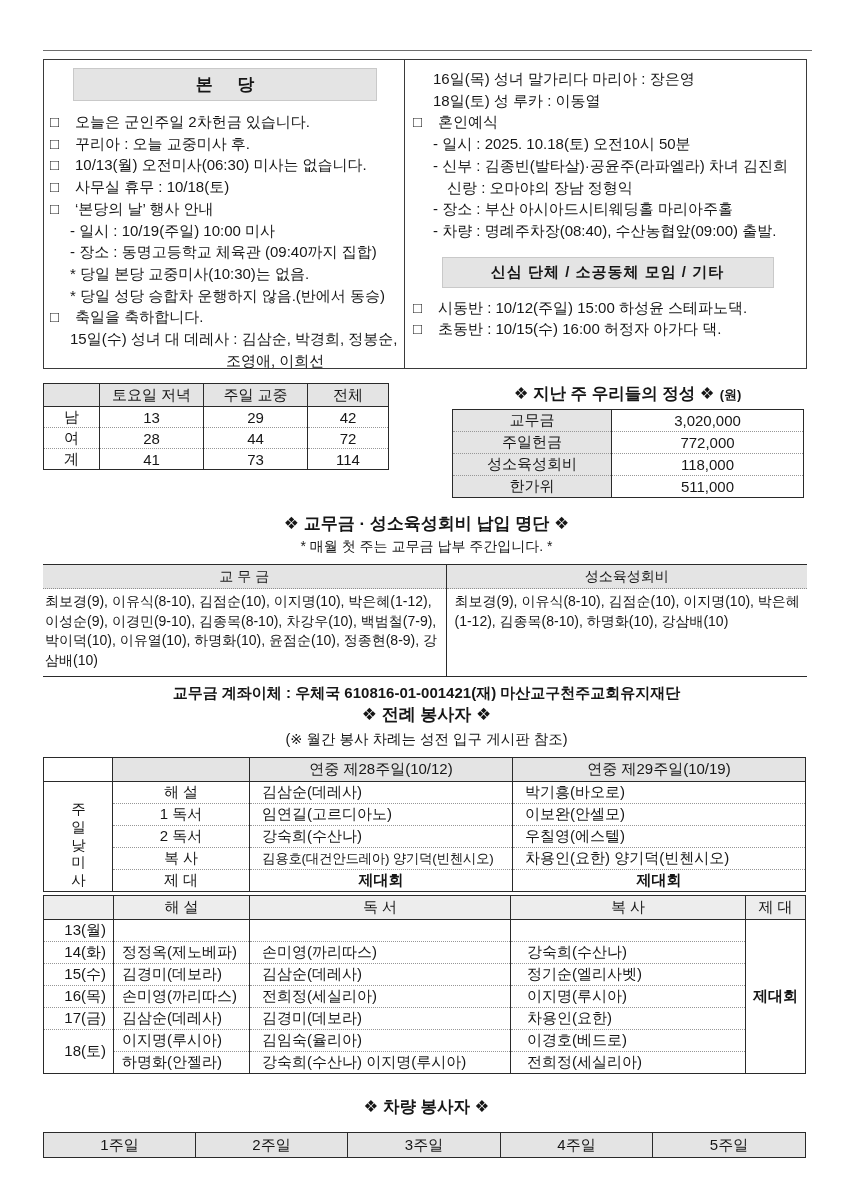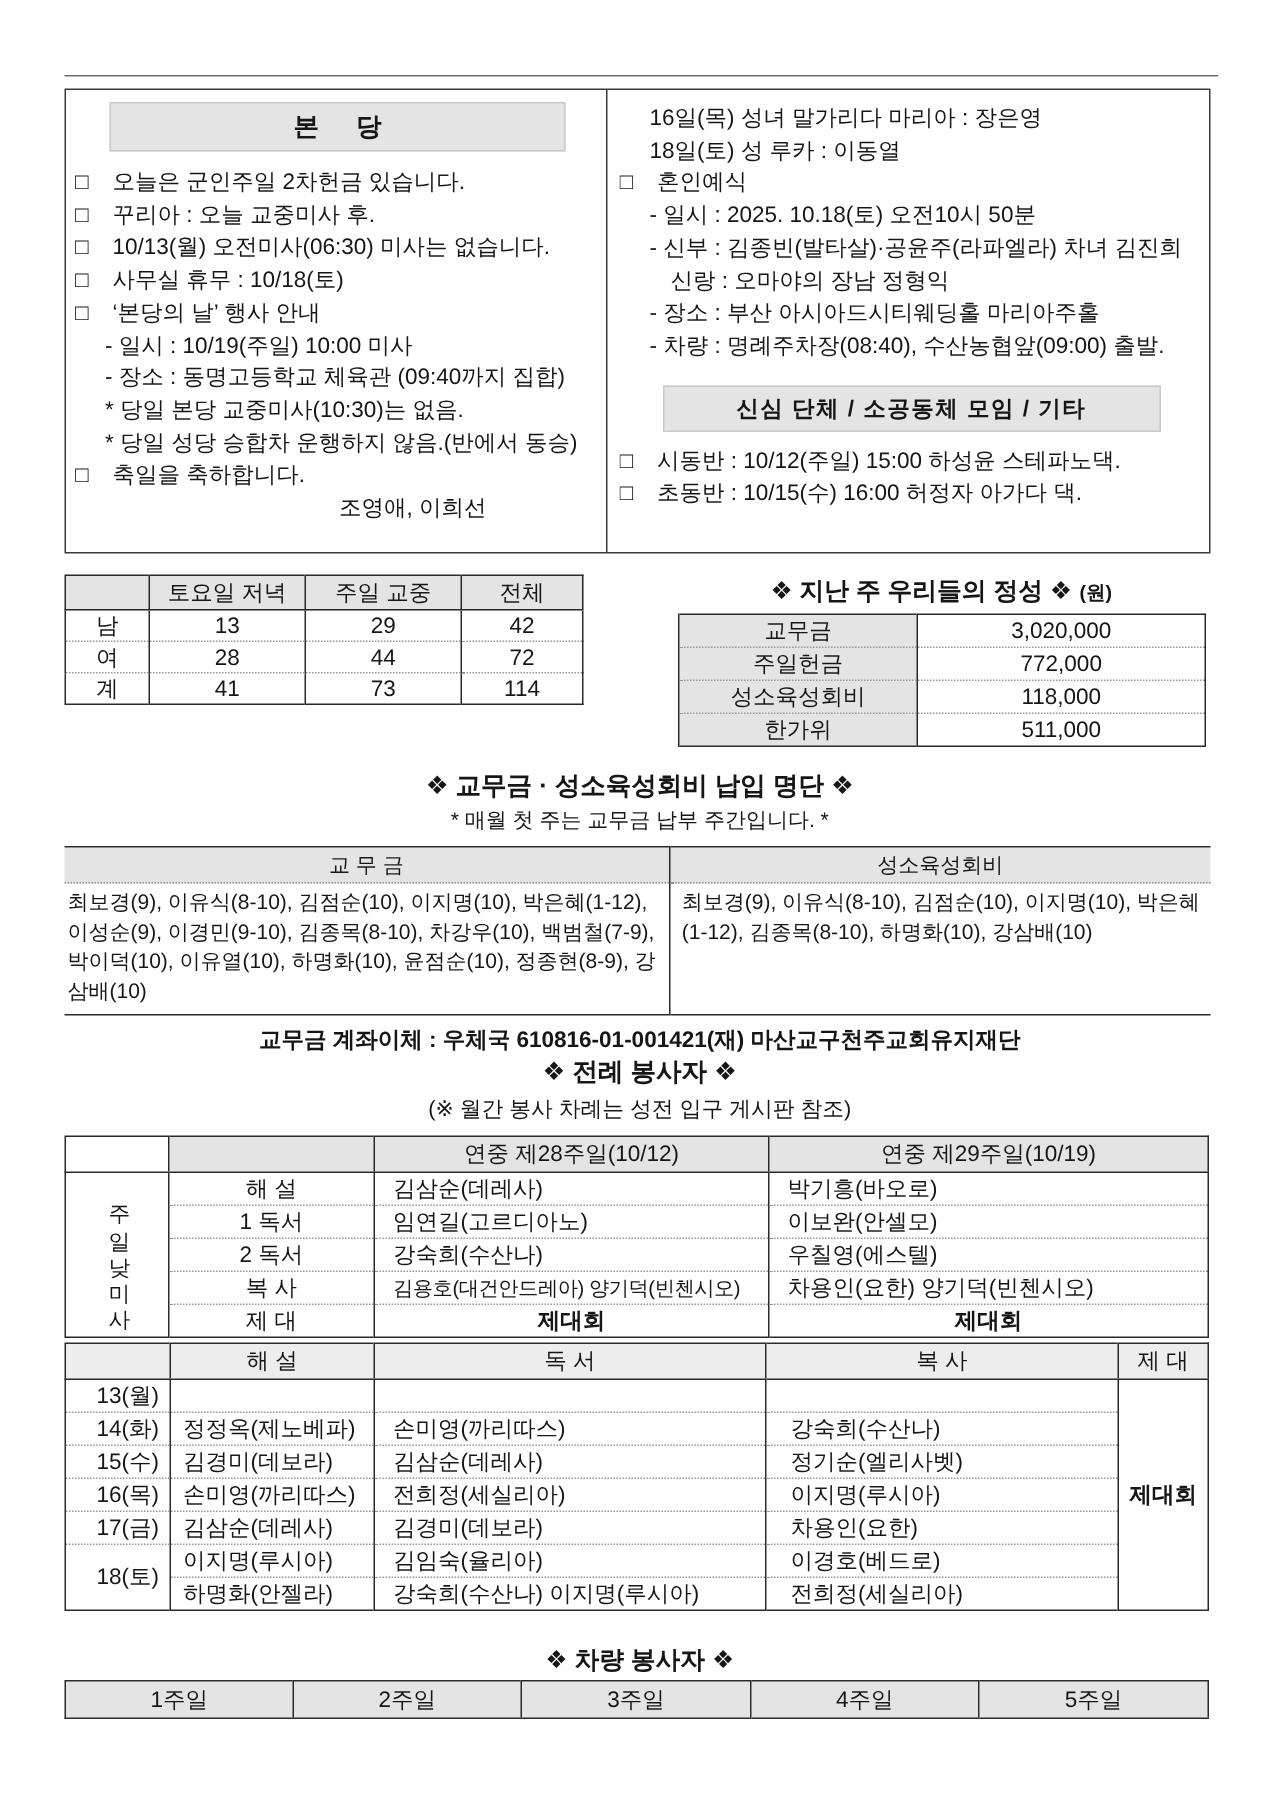--- a/index.html
+++ b/index.html
@@ -66,21 +66,21 @@
   .tight{font-size:13.5px;letter-spacing:-0.3px;}
   .cbold{text-align:center;font-weight:bold;}
   .side-cell{text-align:center;vertical-align:middle;}
   .vtext{writing-mode:vertical-rl;text-orientation:upright;margin:0 auto;font-size:14.5px;letter-spacing:3px;}
   .datec{text-align:right;padding-right:7px !important;}
   .altar{text-align:center;font-weight:bold;border-left:1.2px solid #2a2a2a;vertical-align:middle;}
   .wk-t th.g2{background:#ededed;}
 
   
   .veh-title{margin-top:22px;text-align:center;font-weight:bold;font-size:16.5px;}
-  .veh-t{width:762px;margin-top:2px;border:1.6px solid #2a2a2a;font-size:15px;}
+  .veh-t{width:762px;margin-top:14px;border:1.6px solid #2a2a2a;font-size:15px;}
   .veh-t th{background:#e4e4e4;font-weight:normal;height:22px;border-left:1px solid #2a2a2a;border-bottom:1.2px solid #2a2a2a;text-align:center;}
   .veh-t td{height:27px;border-left:1px solid #2a2a2a;text-align:center;}
 </style>
 </head>
 <body>
 
 <div class="page">
 
   <div class="top-rule"></div>
 
@@ -121,20 +121,23 @@
       <div class="nline i1">
           <span class="rs">* 당일 본당 교중미사(10:30)는 없음.</span>
         </div>
       <div class="nline i1">
           <span class="rs">* 당일 성당 승합차 운행하지 않음.(반에서 동승)</span>
         </div>
       <div class="nline">
           <span class="mk">□</span>
           <span class="ld">축일을 축하합니다.</span>
           <span class="rs"></span>
+        </div>
+      <div class="nline i1">
+          <span class="rs">15일(수) 성녀 대 데레사 : 김삼순, 박경희, 정봉순,</span>
         </div>
       <div class="nline i3">
           <span class="rs">조영애, 이희선</span>
         </div>
     </div>
 
     <div class="nb-right">
       <div class="nline i1">
           <span class="rs">16일(목) 성녀 말가리다 마리아 : 장은영</span>
         </div>

